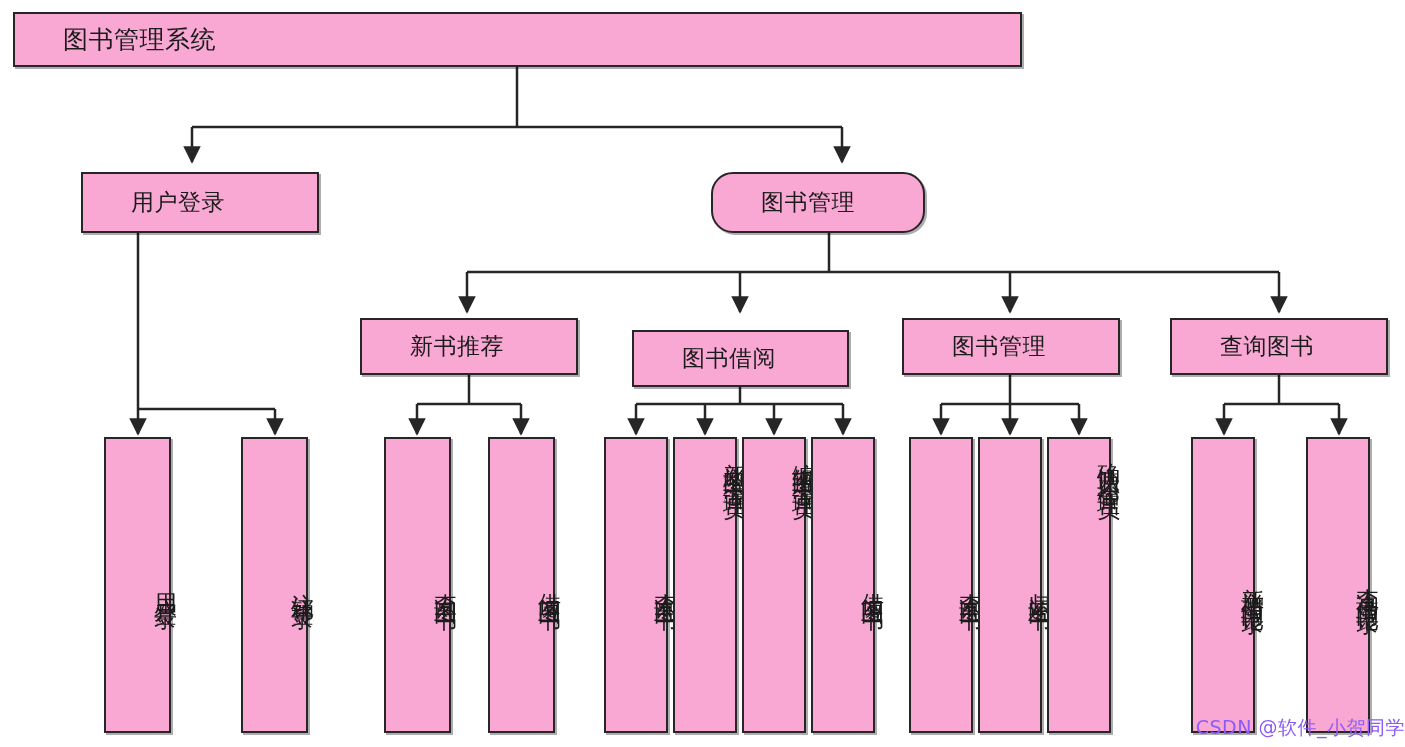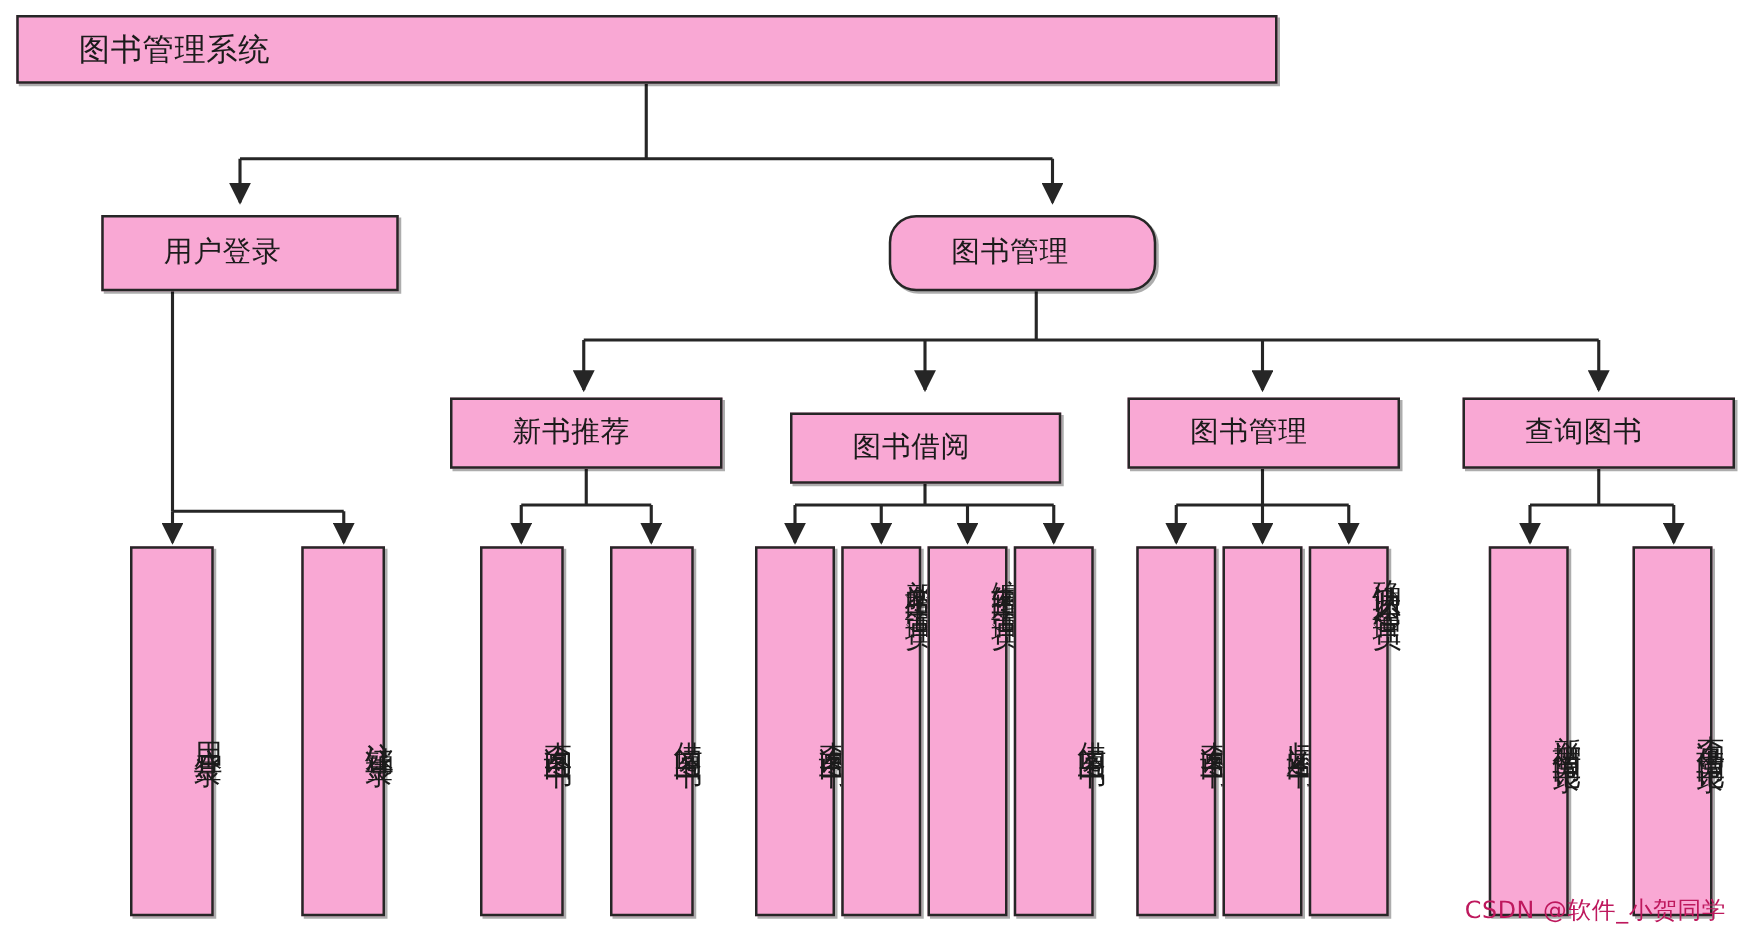--- a/index.html
+++ b/index.html
@@ -58,24 +58,24 @@
     letter-spacing: 5px;
     line-height: 1;
     height: auto;
   }
   .node.leaf.centered {
     align-items: center;
     padding-top: 0;
   }
   #watermark {
     position: absolute;
-    right: 24px;
+    right: 0;
     bottom: 6px;
     font-size: 19px;
-    color: #be185d;
+    color: #8b5cf6;
     letter-spacing: 0.5px;
     z-index: 5;
     white-space: nowrap;
   }
 </style>
 </head>
 <body>
 
 <div id="canvas">
 

